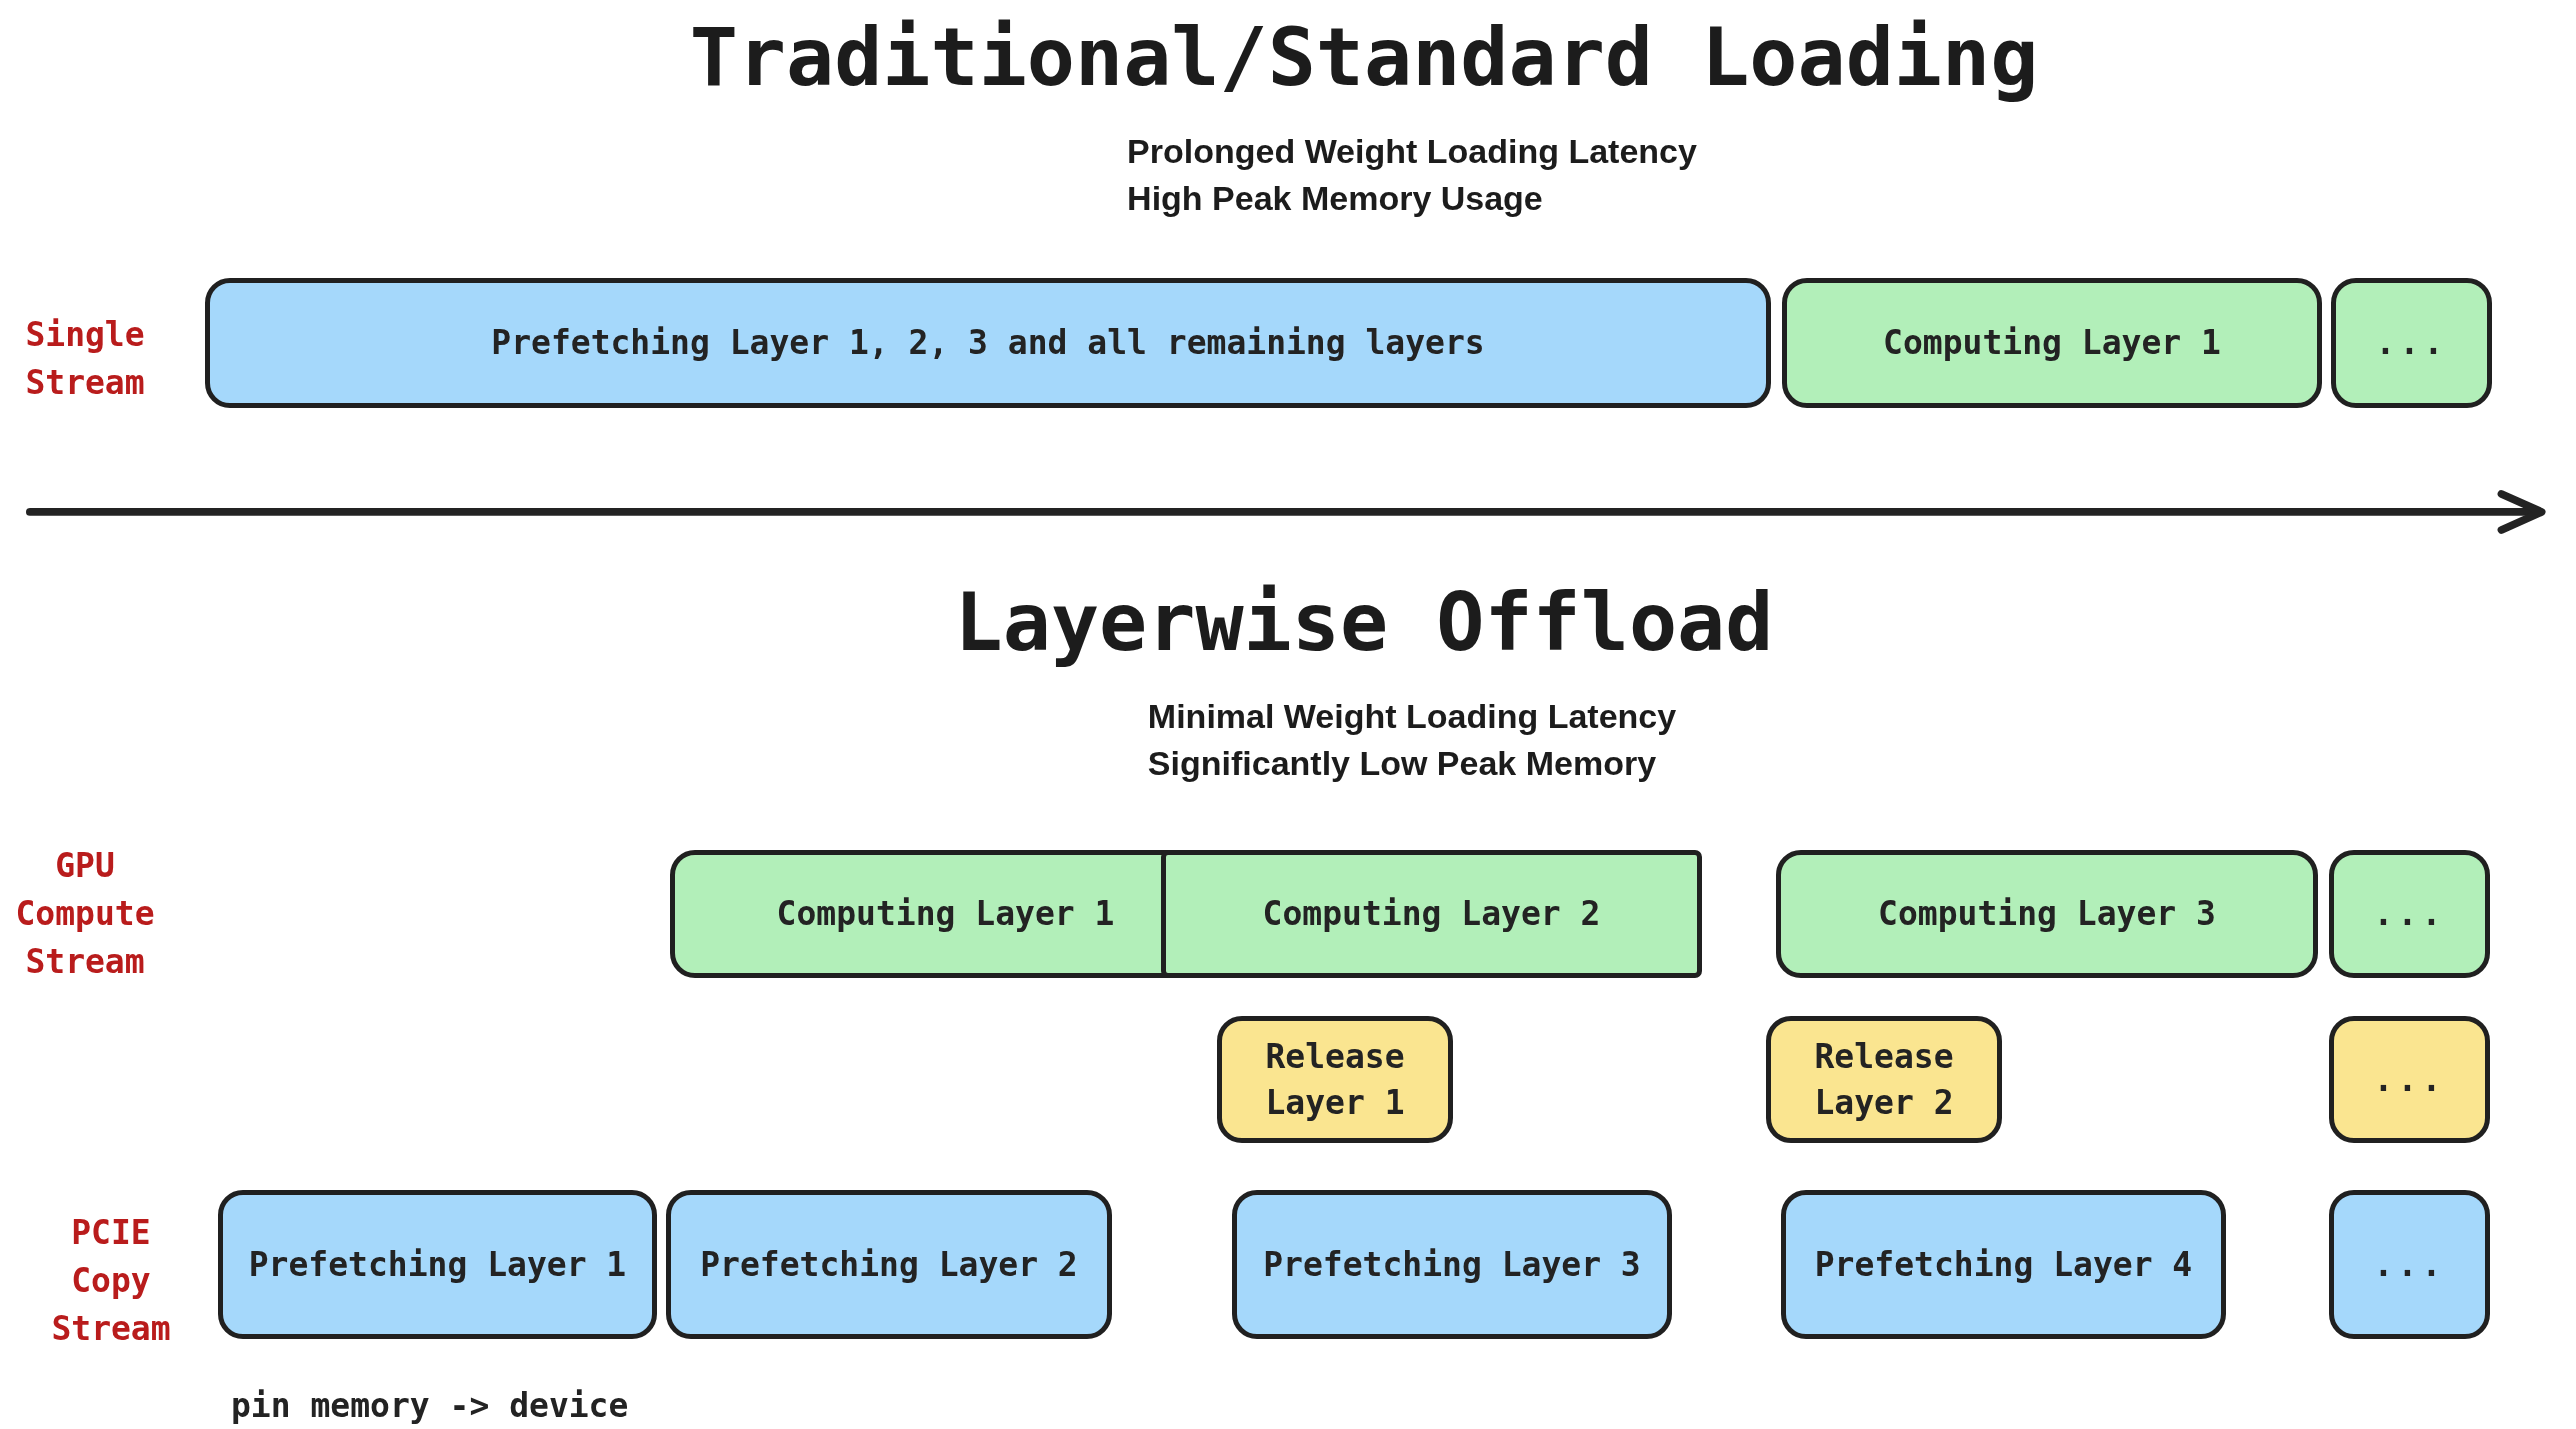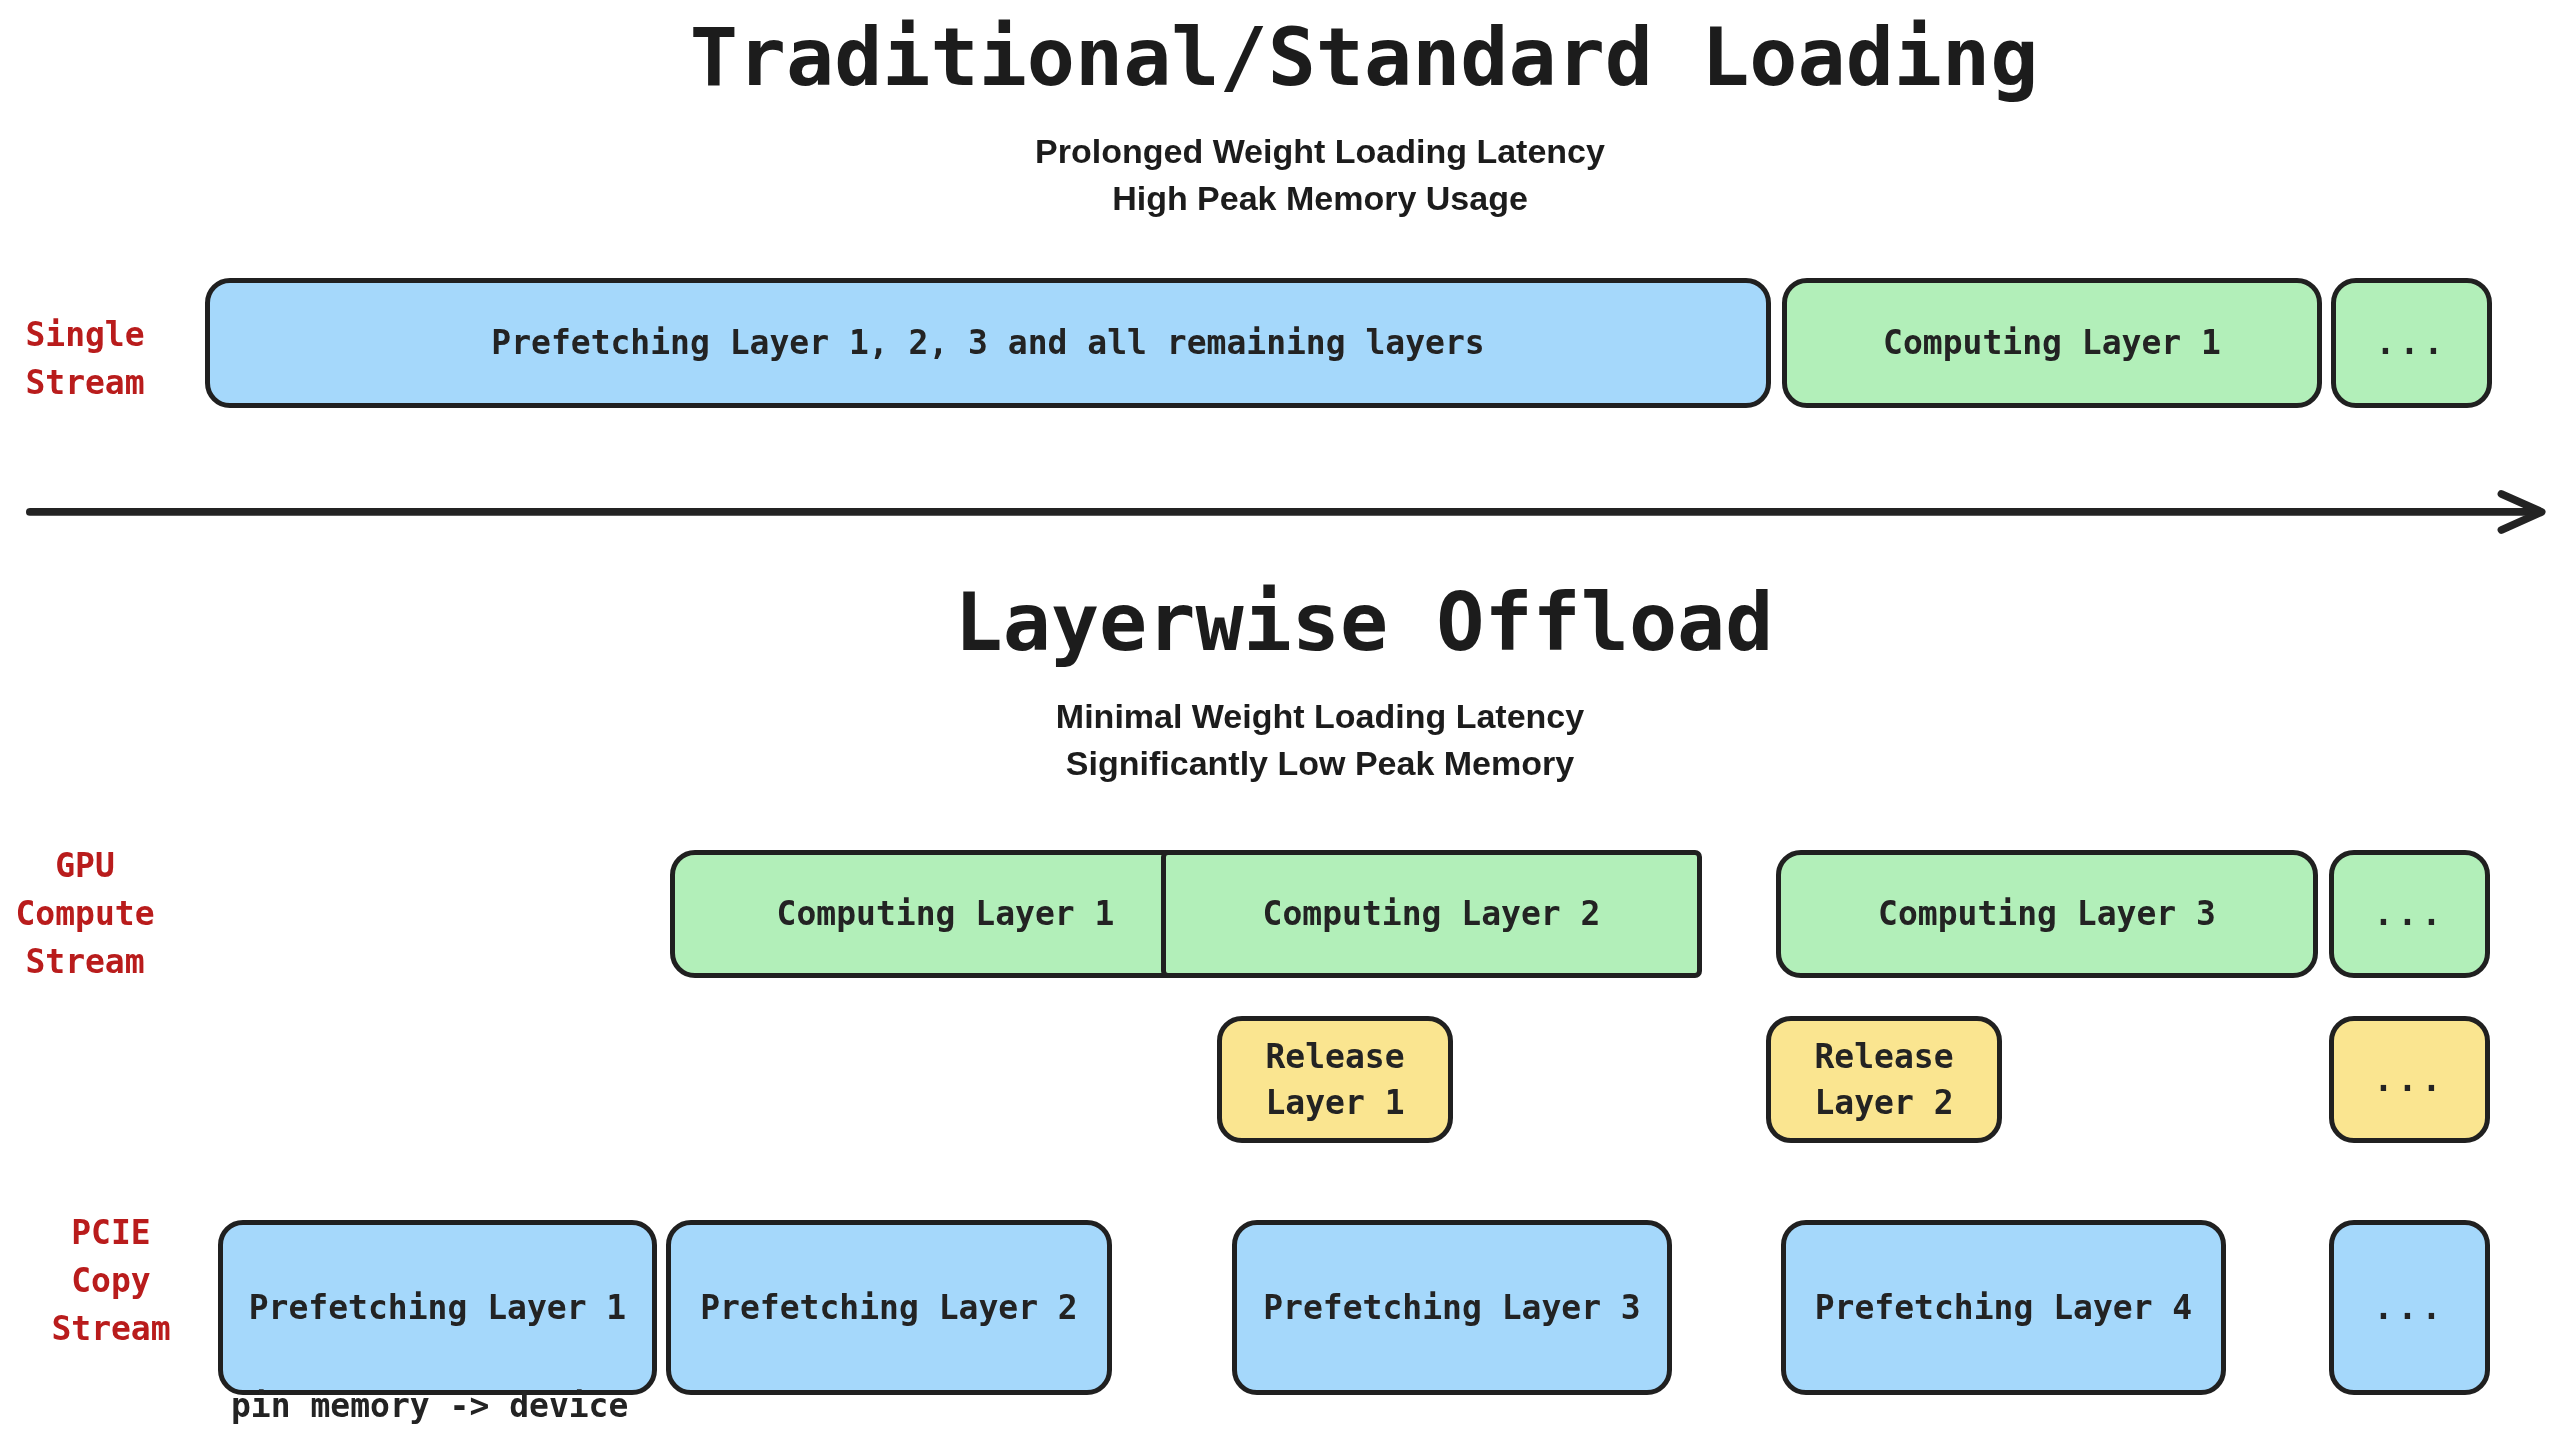--- a/index.html
+++ b/index.html
@@ -18,23 +18,23 @@
     left: 1364px;
     transform: translateX(-50%);
     font-family: "DejaVu Sans Mono", monospace;
     font-size: 80px;
     font-weight: bold;
     white-space: nowrap;
     color: #1c1c1c;
   }
   .subtitle-block {
     position: absolute;
-    left: 1320px;
+    left: 1412px;
     transform: translateX(-50%);
-    text-align: center;
+    text-align: left;
     font-family: "Liberation Sans", sans-serif;
     font-size: 34px;
     font-weight: bold;
     line-height: 47px;
     color: #1c1c1c;
     white-space: nowrap;
   }
 
   .side-label {
     position: absolute;
@@ -63,21 +63,21 @@
     color: #232323;
     white-space: nowrap;
   }
   .blue   { background: #a5d8fb; }
   .green  { background: #b2efb9; }
   .yellow { background: #fae590; }
 
   .row-single { top: 278px;  height: 130px; }
   .row-gpu    { top: 850px; height: 128px; }
   .row-rel    { top: 1016px; height: 127px; }
-  .row-pcie   { top: 1220px; height: 175px; }
+  .row-pcie   { top: 1190px; height: 149px; }
 
   .dots { letter-spacing: 4.1px; }
 
   #arrow-svg { position: absolute; left: 0; top: 483px; }
 
   .footnote {
     position: absolute;
     left: 231px;
     top: 1386px;
     font-size: 33px;

